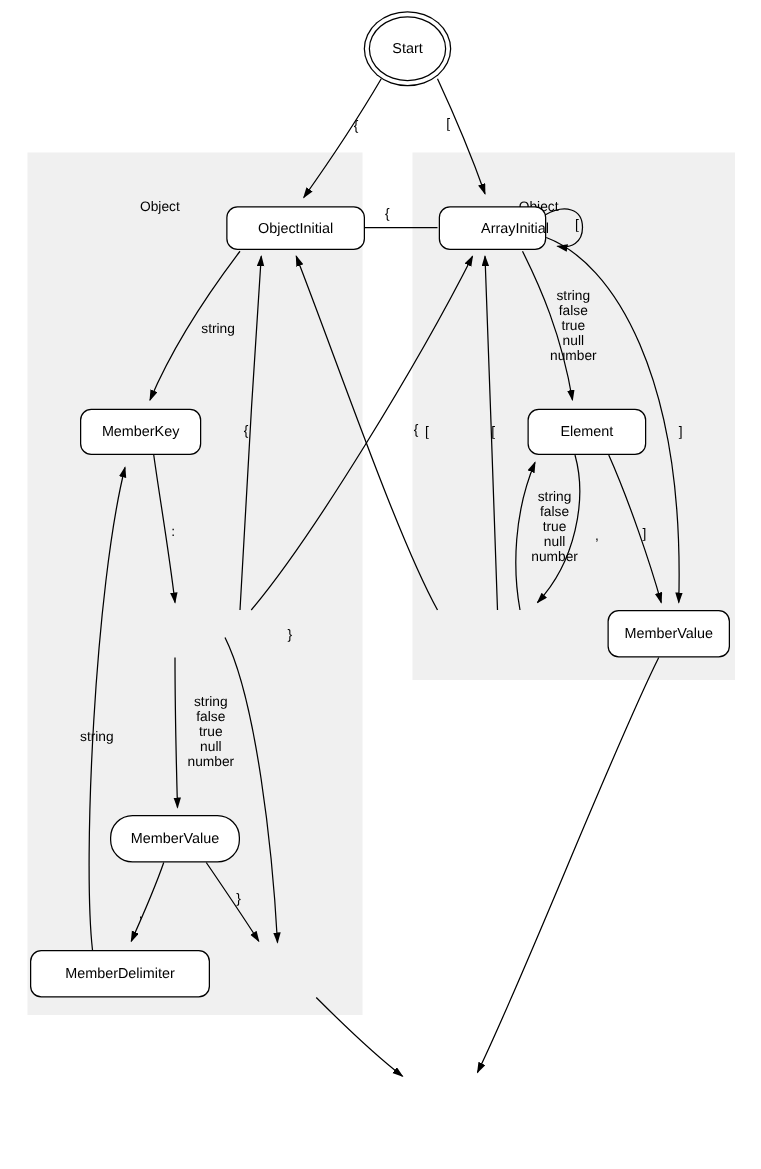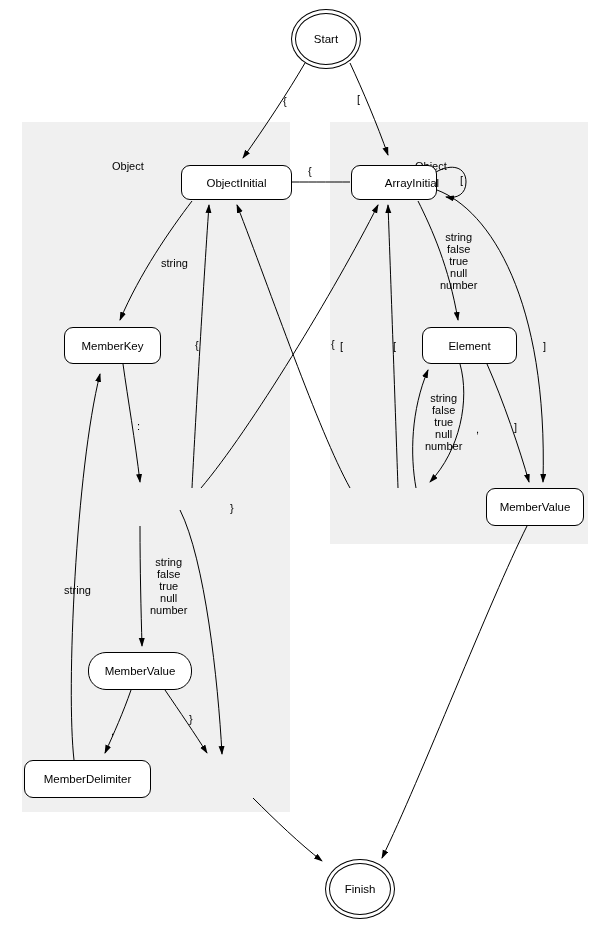--- a/index.html
+++ b/index.html
@@ -151,28 +151,25 @@
 
 
   <div class="node" style="left:486px; top:488px; width:98px; height:38px;">
     <span>MemberValue</span>
   </div>
 
   <div class="node" style="left:88px; top:652px; width:104px; height:38px;border-radius:18px;">
     <span>MemberValue</span>
   </div>
 
-  <div class="node" style="left:24px; top:760px; width:127px; height:38px;">
+  <div class="node" style="left:24px; top:760px; width:144px; height:38px;">
     <span>MemberDelimiter</span>
   </div>
 
 
-  <div class="node doublecircle" style="left:329px; top:863px; width:62px; height:52px;">
-    <span>Finish</span>
-  </div>
 
   <div class="edge-label" style="left:283px; top:95px;">{</div>
   <div class="edge-label" style="left:357px; top:93px;">[</div>
   <div class="edge-label" style="left:308px; top:165px;">{</div>
   <div class="edge-label" style="left:460px; top:174px;">[</div>
   <div class="edge-label" style="left:161px; top:257px;">string</div>
   <div class="edge-label" style="left:195px; top:339px;">{</div>
   <div class="edge-label" style="left:331px; top:338px;">{</div>
   <div class="edge-label" style="left:440px; top:231px;">string
 false

